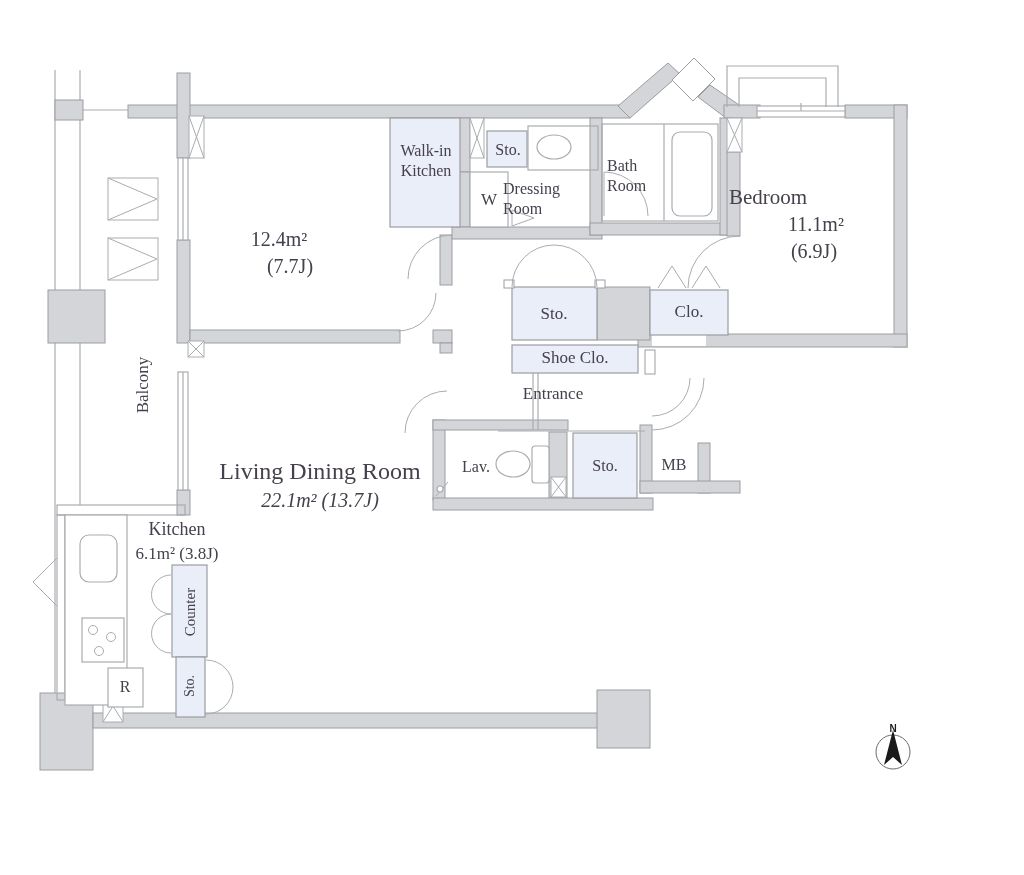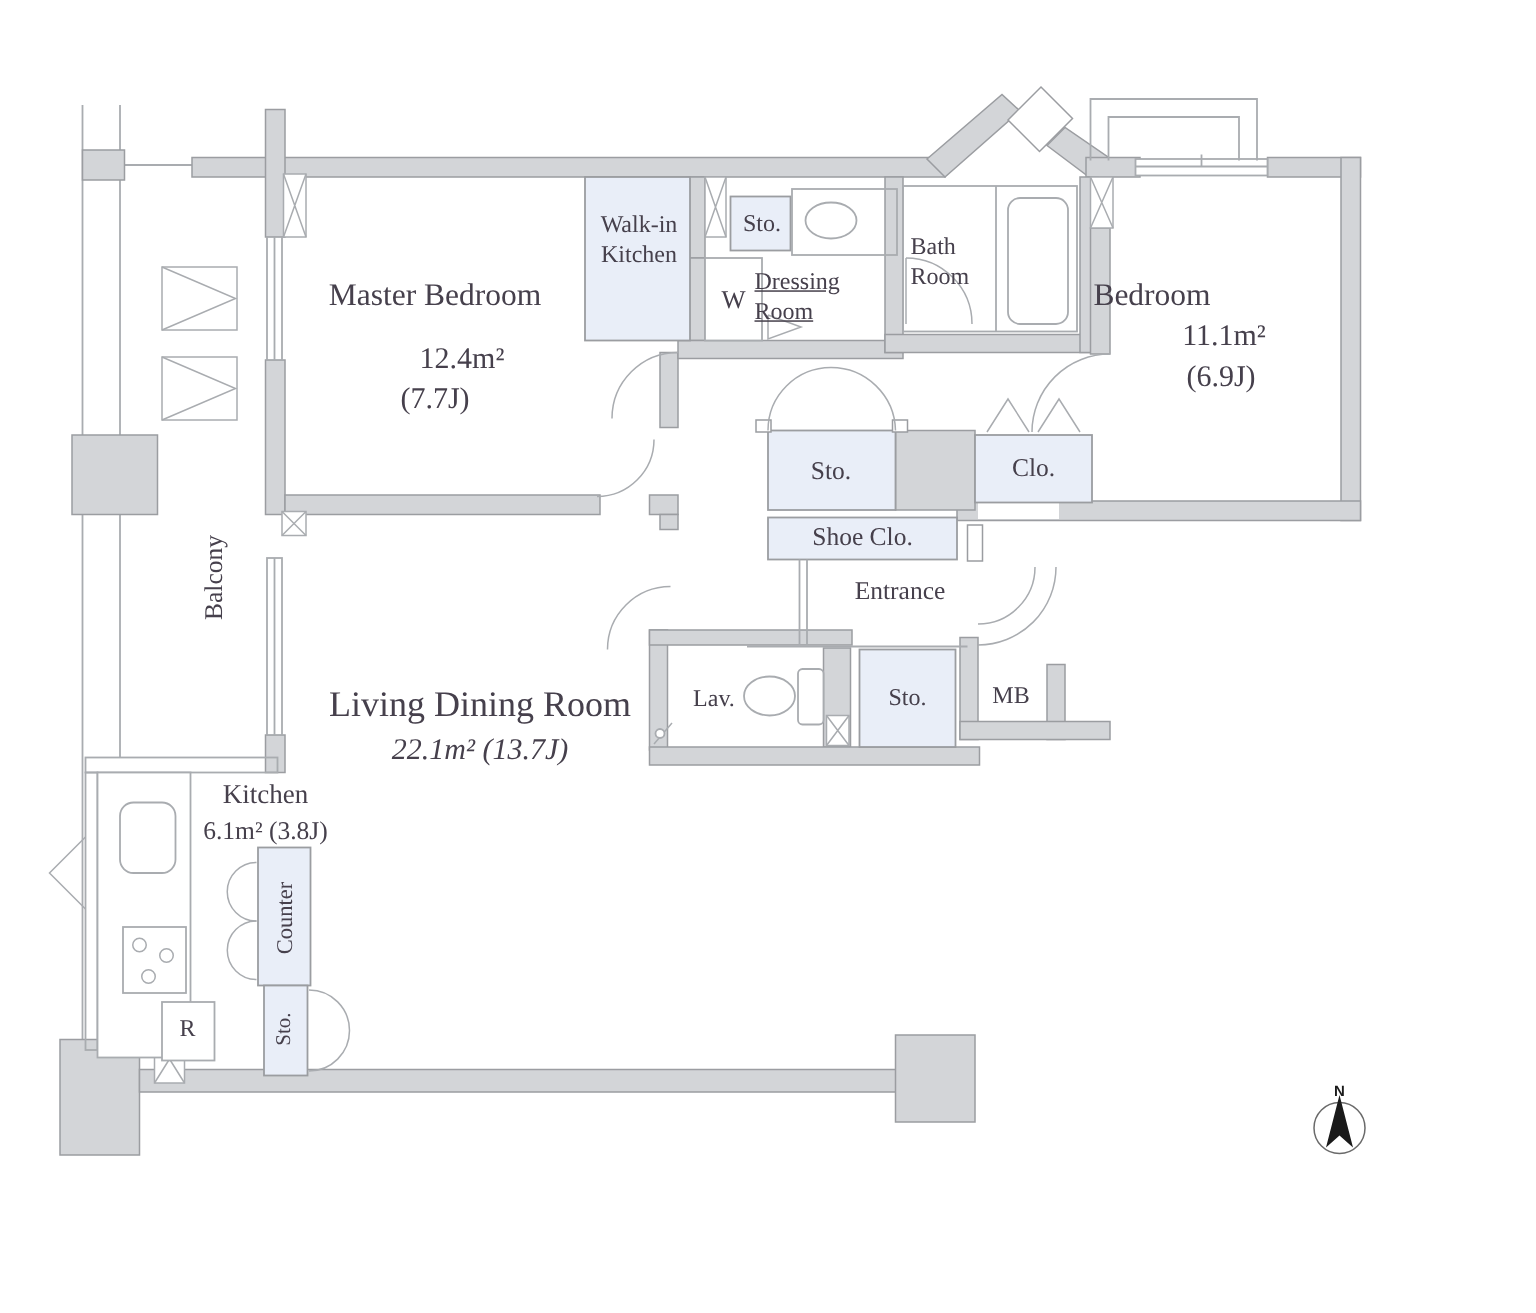--- a/index.html
+++ b/index.html
@@ -197,44 +197,43 @@
       <line class="thin" x1="538" y1="373" x2="538" y2="430"></line>
       <line class="thin" x1="498" y1="431" x2="645" y2="431"></line>
     </g>
 
     <g>
       <circle cx="893" cy="752" r="17" fill="#fff" stroke="#6a6a6a" stroke-width="1"></circle>
       <polygon points="893,730 902,765 893,757 884,765" fill="#1a1a1a"></polygon>
     </g>
   </svg>
 
-  <div class="lbl f21 wrap" style="left:290px;top:197px;width:160px;">Master Bedroom</div>
-  <div class="lbl f20" style="left:308px;top:240px;text-align:center;">12.4m²</div>
+  <div class="lbl f20" style="left:279px;top:240px;text-align:center;">12.4m²</div>
   <div class="lbl f20" style="left:290px;top:267px;">(7.7J)</div>
 
   <div class="lbl f21" style="left:768px;top:197px;">Bedroom</div>
   <div class="lbl f20" style="left:816px;top:225px;">11.1m²</div>
   <div class="lbl f20" style="left:814px;top:252px;">(6.9J)</div>
 
   <div class="lbl f22" style="left:320px;top:471px;">Living Dining Room</div>
   <div class="lbl f20" style="left:320px;top:501px;font-style:italic;">22.1m²  (13.7J)</div>
 
   <div class="lbl f18" style="left:177px;top:530px;">Kitchen</div>
   <div class="lbl f17" style="left:177px;top:554px;text-align:right;">6.1m²  (3.8J)</div>
 
   <div class="lbl f16 wrap" style="left:426px;top:161px;width:78px;">Walk-in Kitchen</div>
-  <div class="lbl f16 wrap left" style="left:550px;top:186px;width:94px;text-decoration:underline;">Dressing Room</div>
+  <div class="lbl f16 wrap left" style="left:550px;top:186px;width:94px;">Dressing Room</div>
   <div class="lbl f16 wrap left" style="left:636px;top:163px;width:58px;">Bath Room</div>
 
   <div class="lbl f16" style="left:508px;top:150px;">Sto.</div>
   <div class="lbl f17" style="left:489px;top:200px;">W</div>
   <div class="lbl f17" style="left:554px;top:314px;">Sto.</div>
   <div class="lbl f17" style="left:689px;top:312px;">Clo.</div>
   <div class="lbl f17" style="left:575px;top:358px;">Shoe Clo.</div>
-  <div class="lbl f17" style="left:600px;top:394px;">Entrance</div>
+  <div class="lbl f17" style="left:553px;top:394px;">Entrance</div>
   <div class="lbl f16" style="left:476px;top:467px;">Lav.</div>
   <div class="lbl f16" style="left:605px;top:466px;">Sto.</div>
   <div class="lbl f16" style="left:674px;top:465px;">MB</div>
 
   <div class="lbl f17 v" style="left:143px;top:385px;">Balcony</div>
   <div class="lbl f15 v" style="left:191px;top:612px;">Counter</div>
   <div class="lbl f14 v" style="left:190px;top:686px;">Sto.</div>
   <div class="lbl f16" style="left:125px;top:687px;">R</div>
 
   <div class="lbl n" style="left:893px;top:729px;">N</div>

